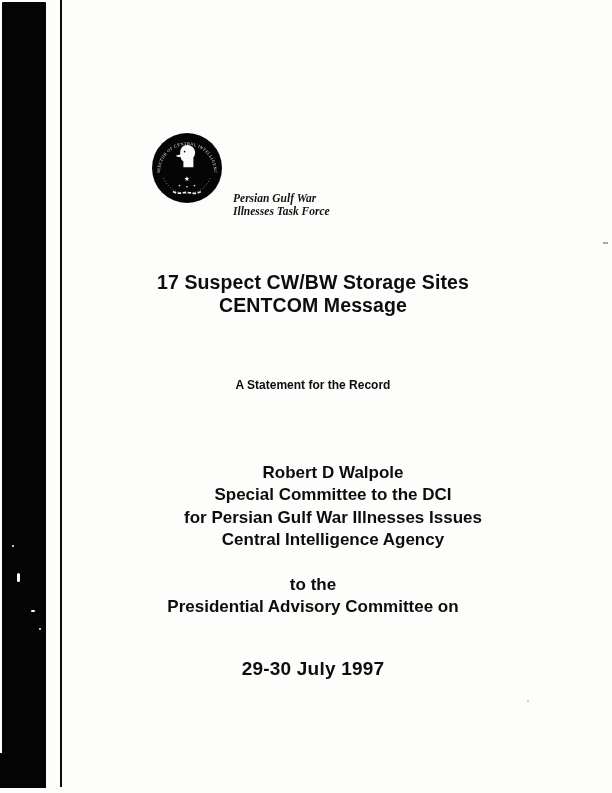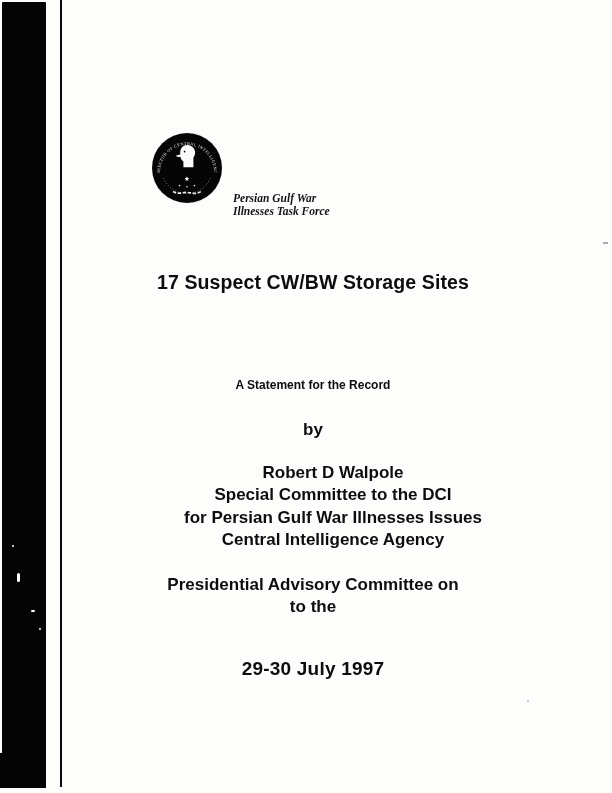--- a/index.html
+++ b/index.html
@@ -118,36 +118,36 @@
 
   <div class="org-name">
     <div>Persian Gulf War</div>
     <div>Illnesses Task Force</div>
   </div>
 
   <div class="content">
 
     <div class="title-block">
       <div>17 Suspect CW/BW Storage Sites</div>
+      <div>CENTCOM Message</div>
     </div>
 
     <div class="statement-line">A Statement for the Record</div>
 
-    <div class="by-line">by</div>
 
     <div class="author-block">
       <div>Robert D Walpole</div>
       <div>Special Committee to the DCI</div>
       <div>for Persian Gulf War Illnesses Issues</div>
       <div>Central Intelligence Agency</div>
     </div>
 
     <div class="recipient-block">
+      <div>to the</div>
       <div>Presidential Advisory Committee on</div>
-      <div>to the</div>
     </div>
 
     <div class="date-line">29-30 July 1997</div>
 
   </div>
 
   <div class="speck sp1"></div>
   <div class="speck sp2"></div>
   <div class="speck sp3"></div>
   <div class="speck sp4"></div>

